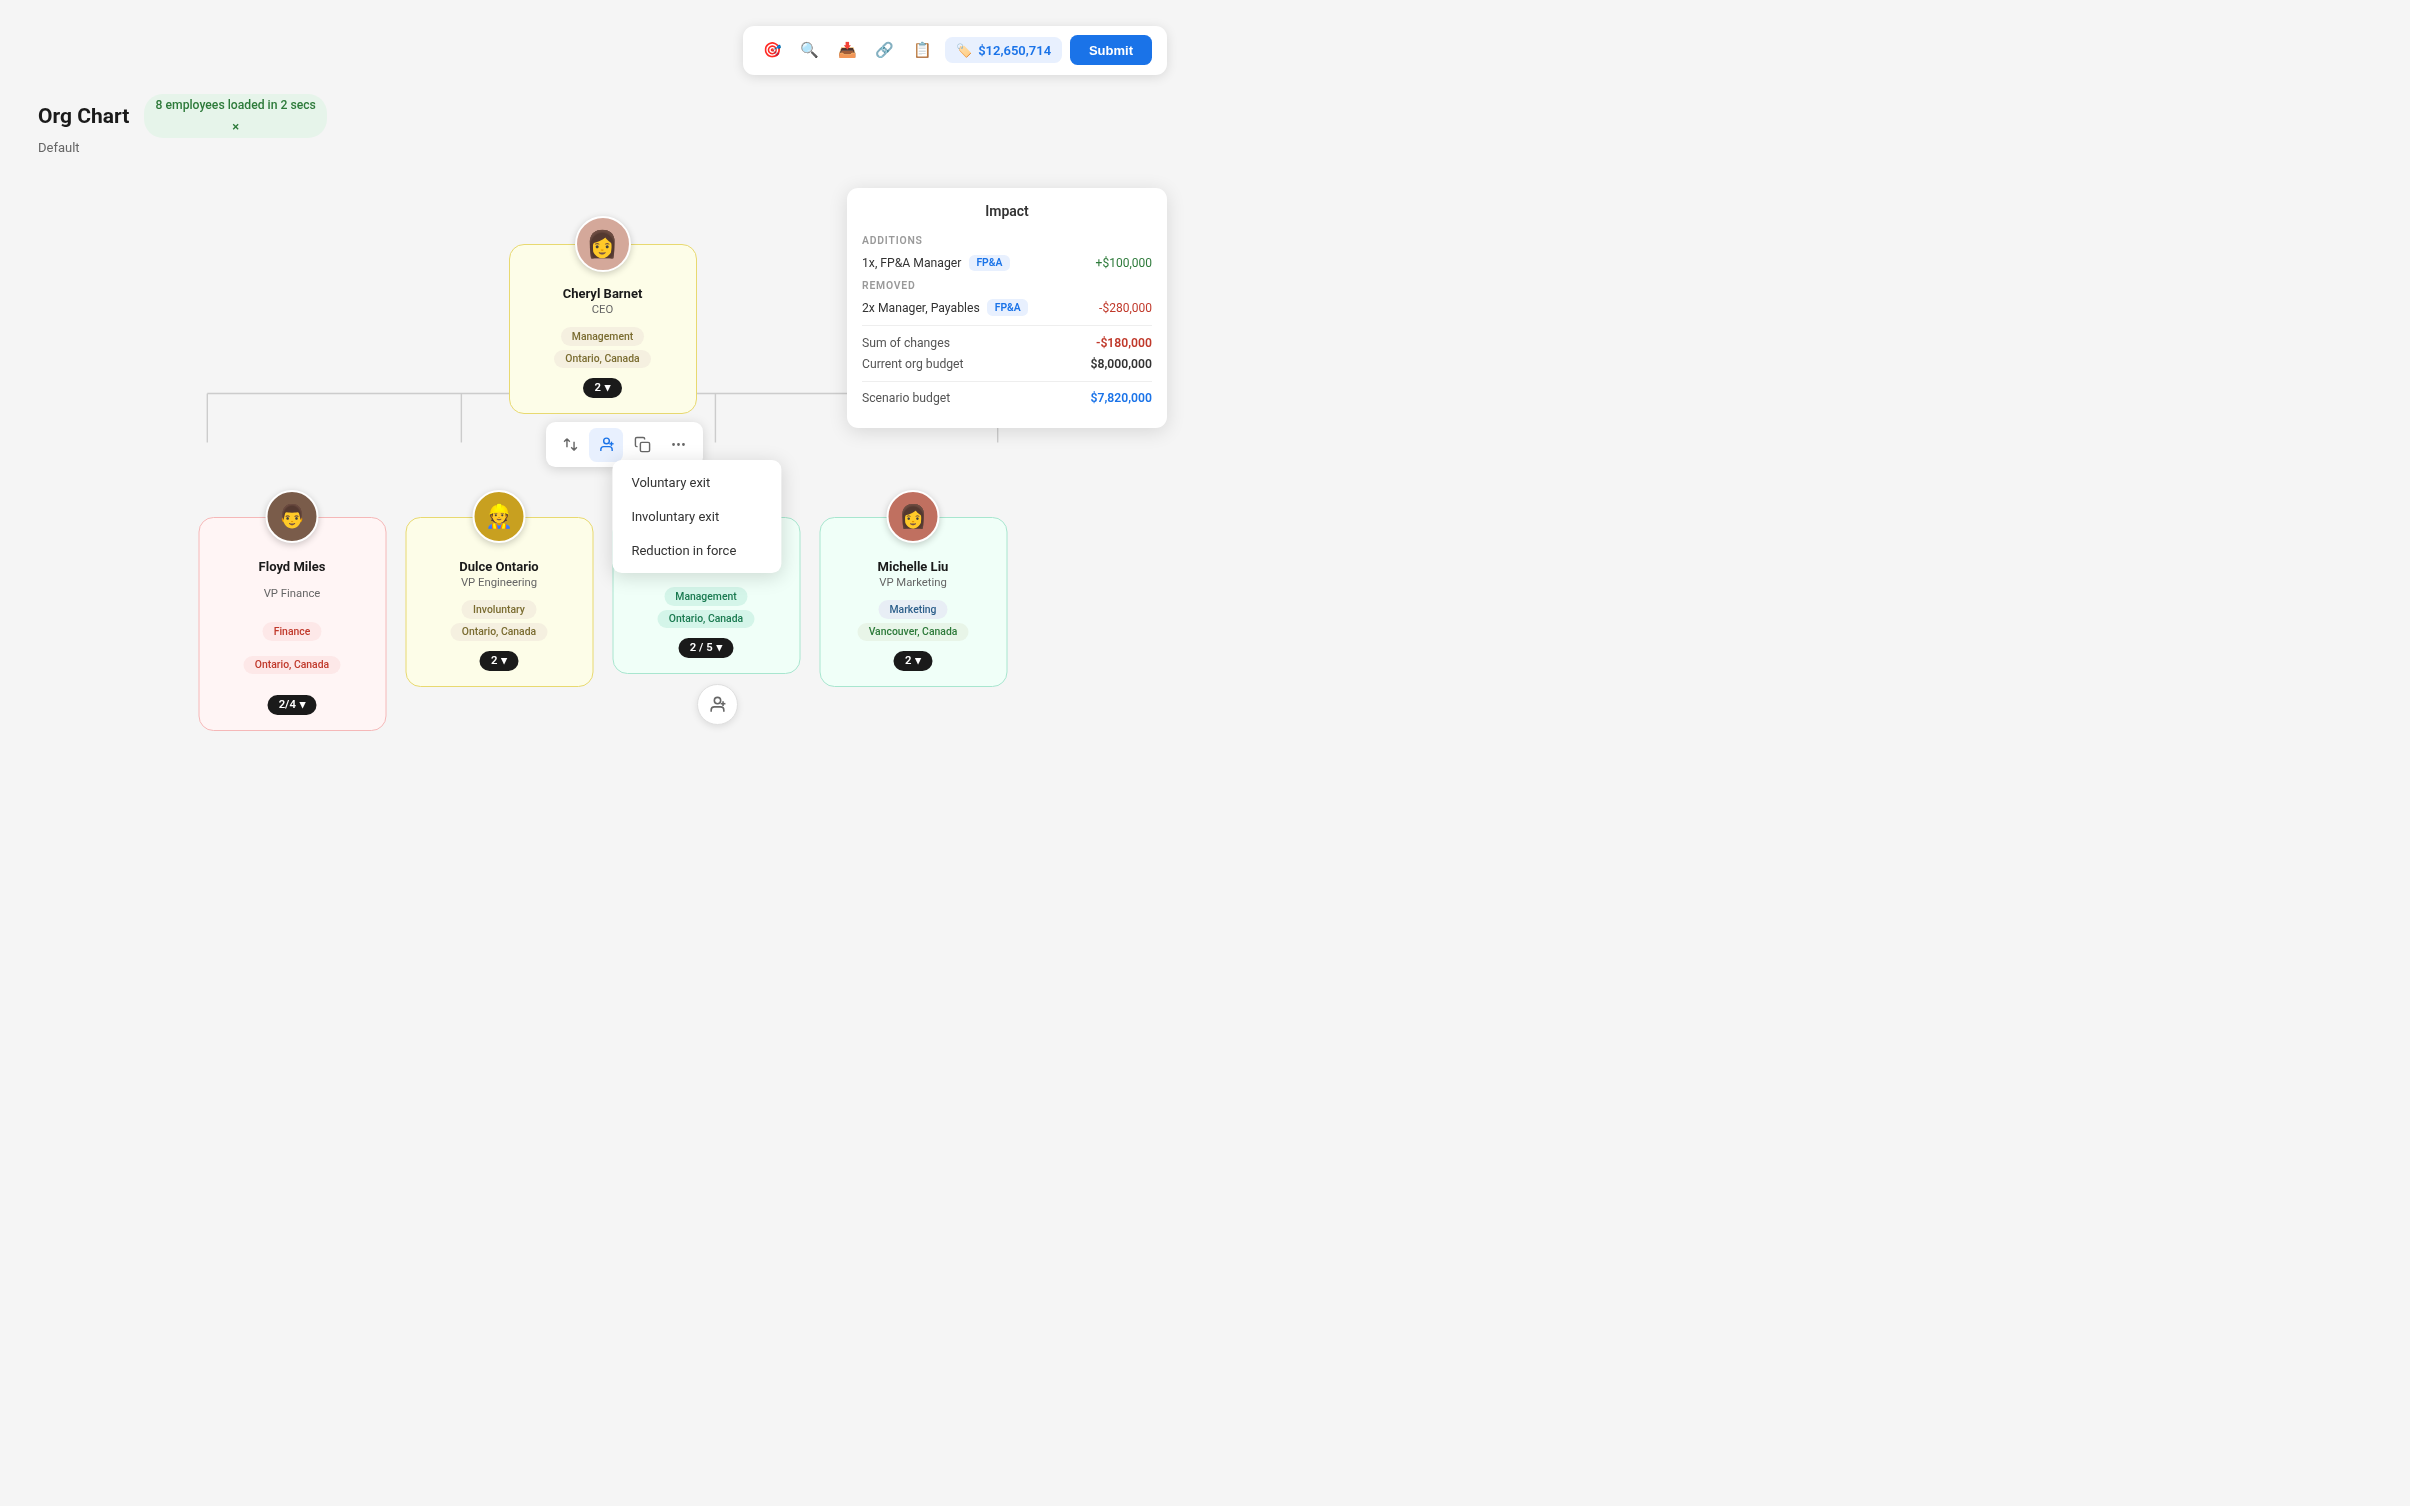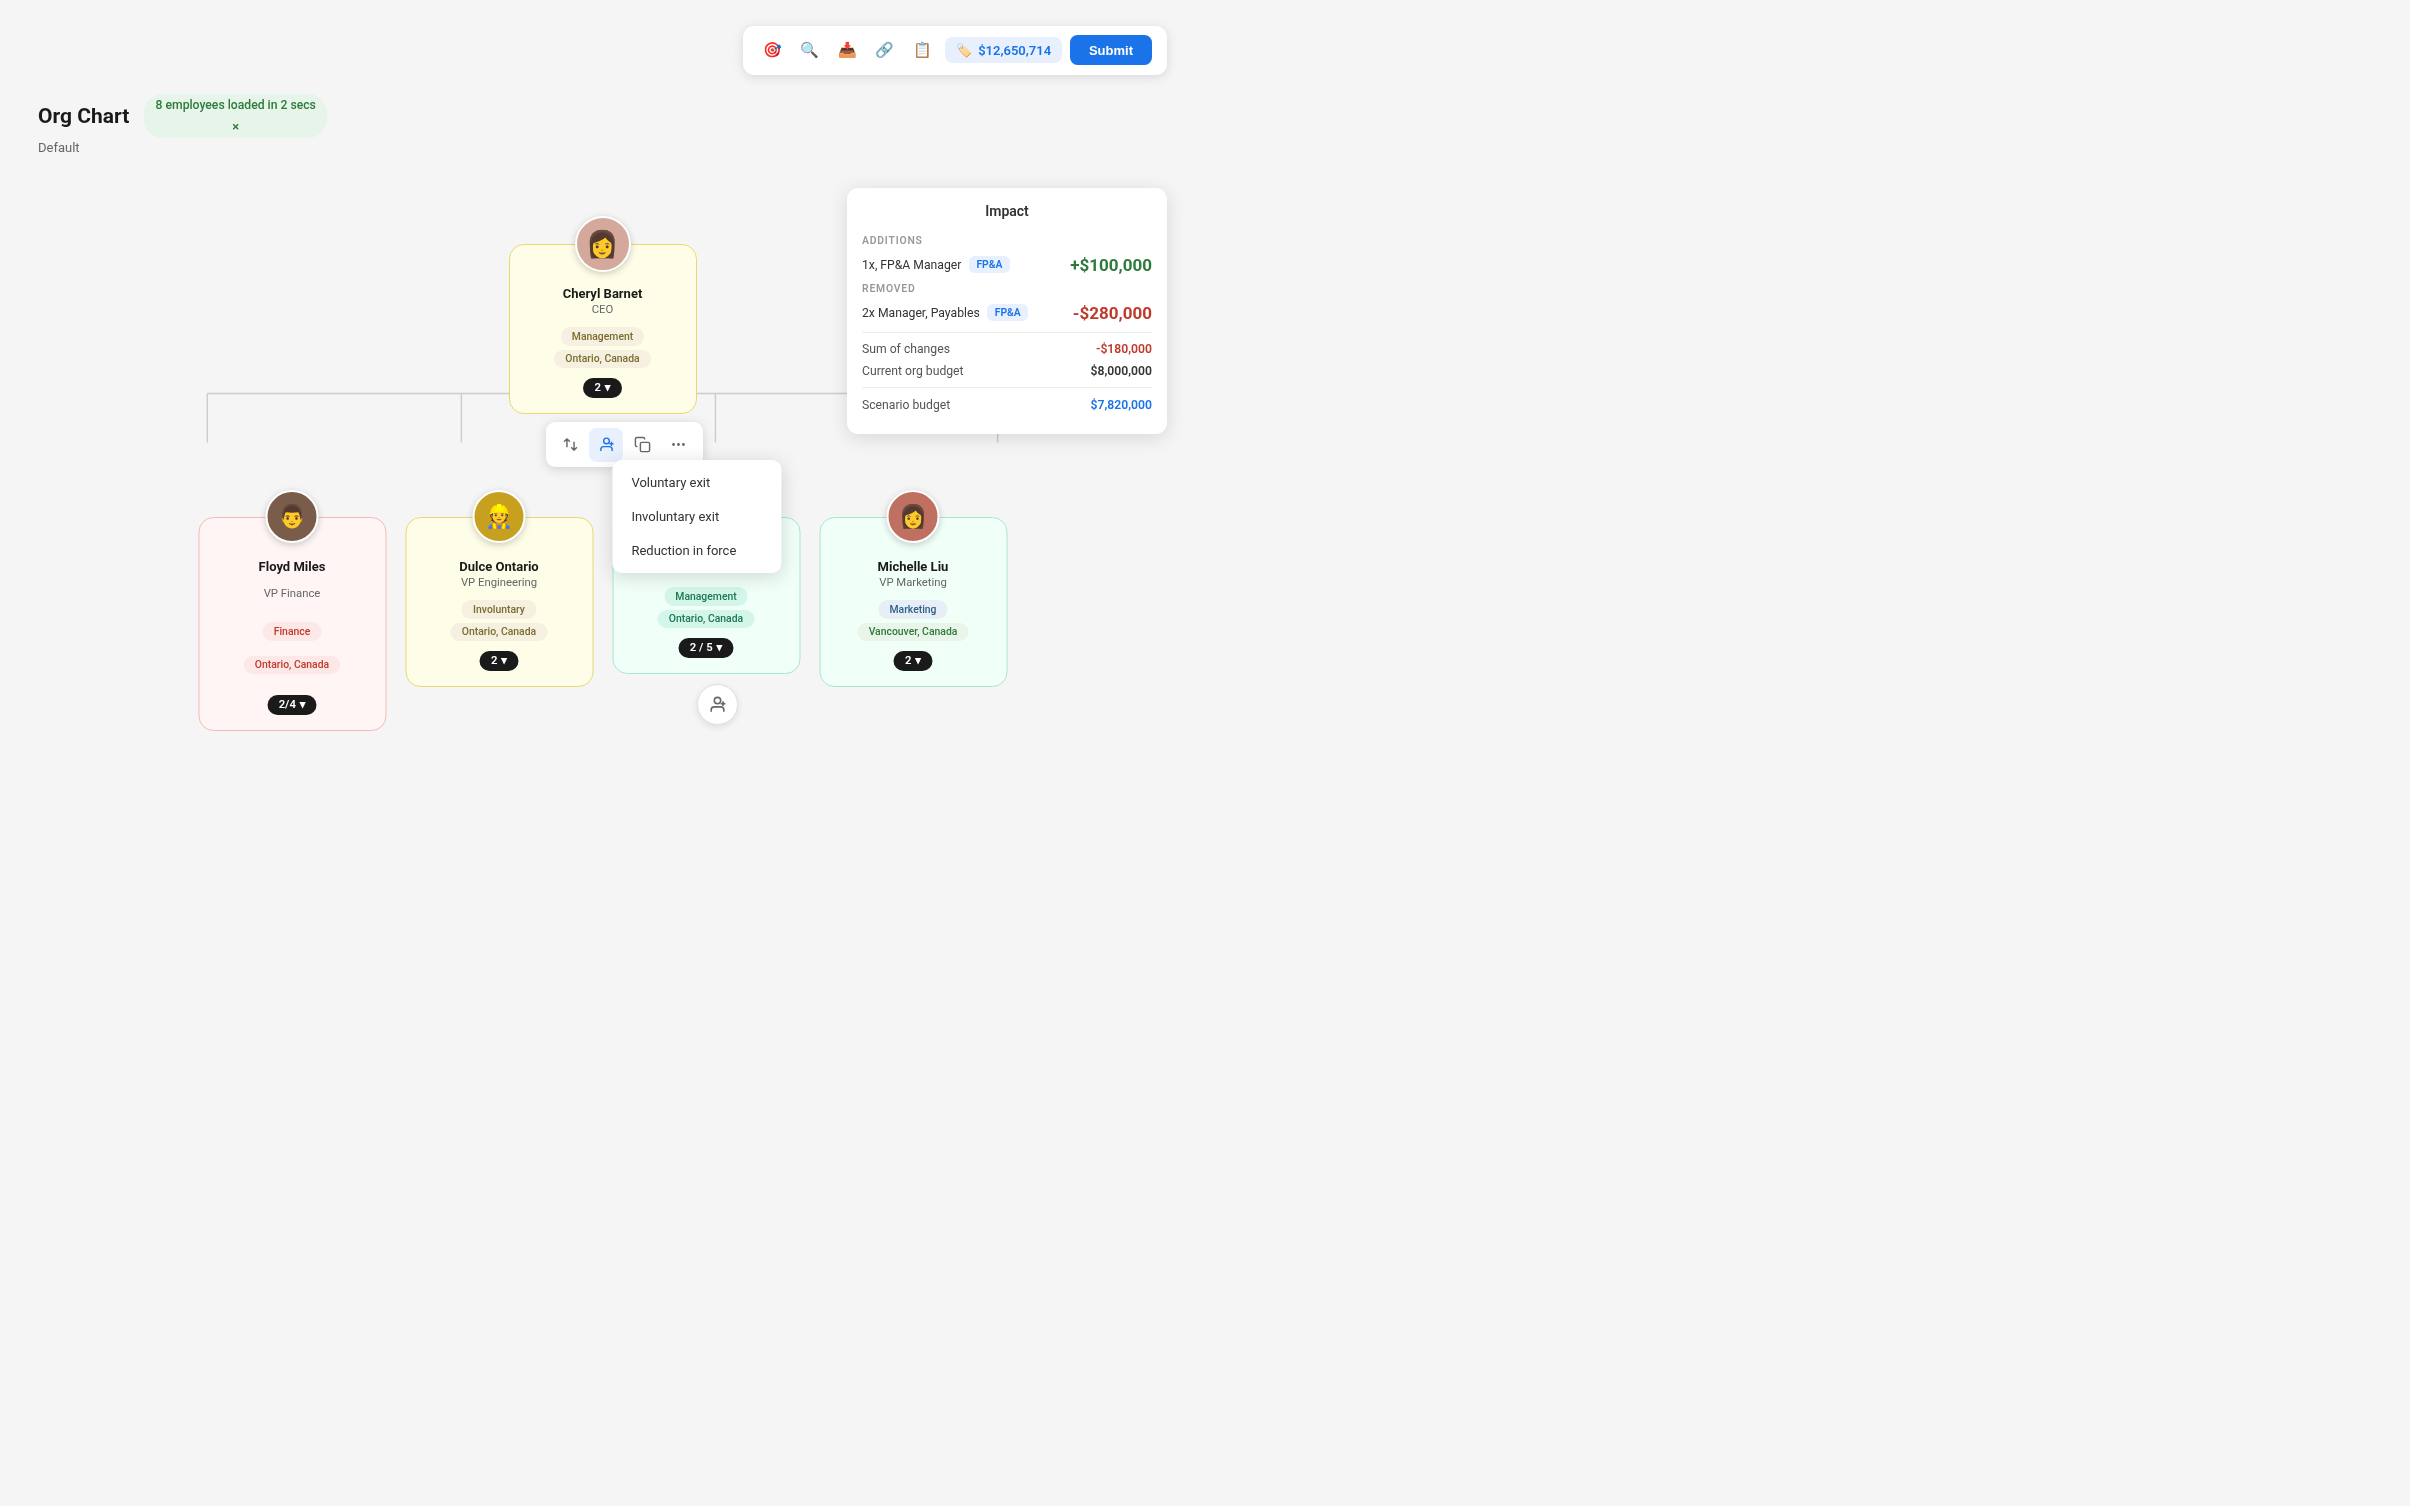--- a/index.html
+++ b/index.html
@@ -138,22 +138,22 @@
     }
     .dept-badge {
       background: #e8f0fe;
       color: #1a73e8;
       border-radius: 5.6px;
       padding: 1.9px 7.5px;
       font-size: 10.4px;
       font-weight: 600;
     }
     .impact-value {
-      font-size: 17px;
-      font-weight: 700;
+      font-size: 12px;
+      font-weight: 400;
     }
     .impact-value.positive { color: #2d7a3a; }
     .impact-value.negative { color: #c0392b; }
     .impact-divider {
       border: none;
       border-top: 0.9px solid #eee;
       margin: 9.4px 0;
     }
     .impact-summary-row {
       display: flex;

